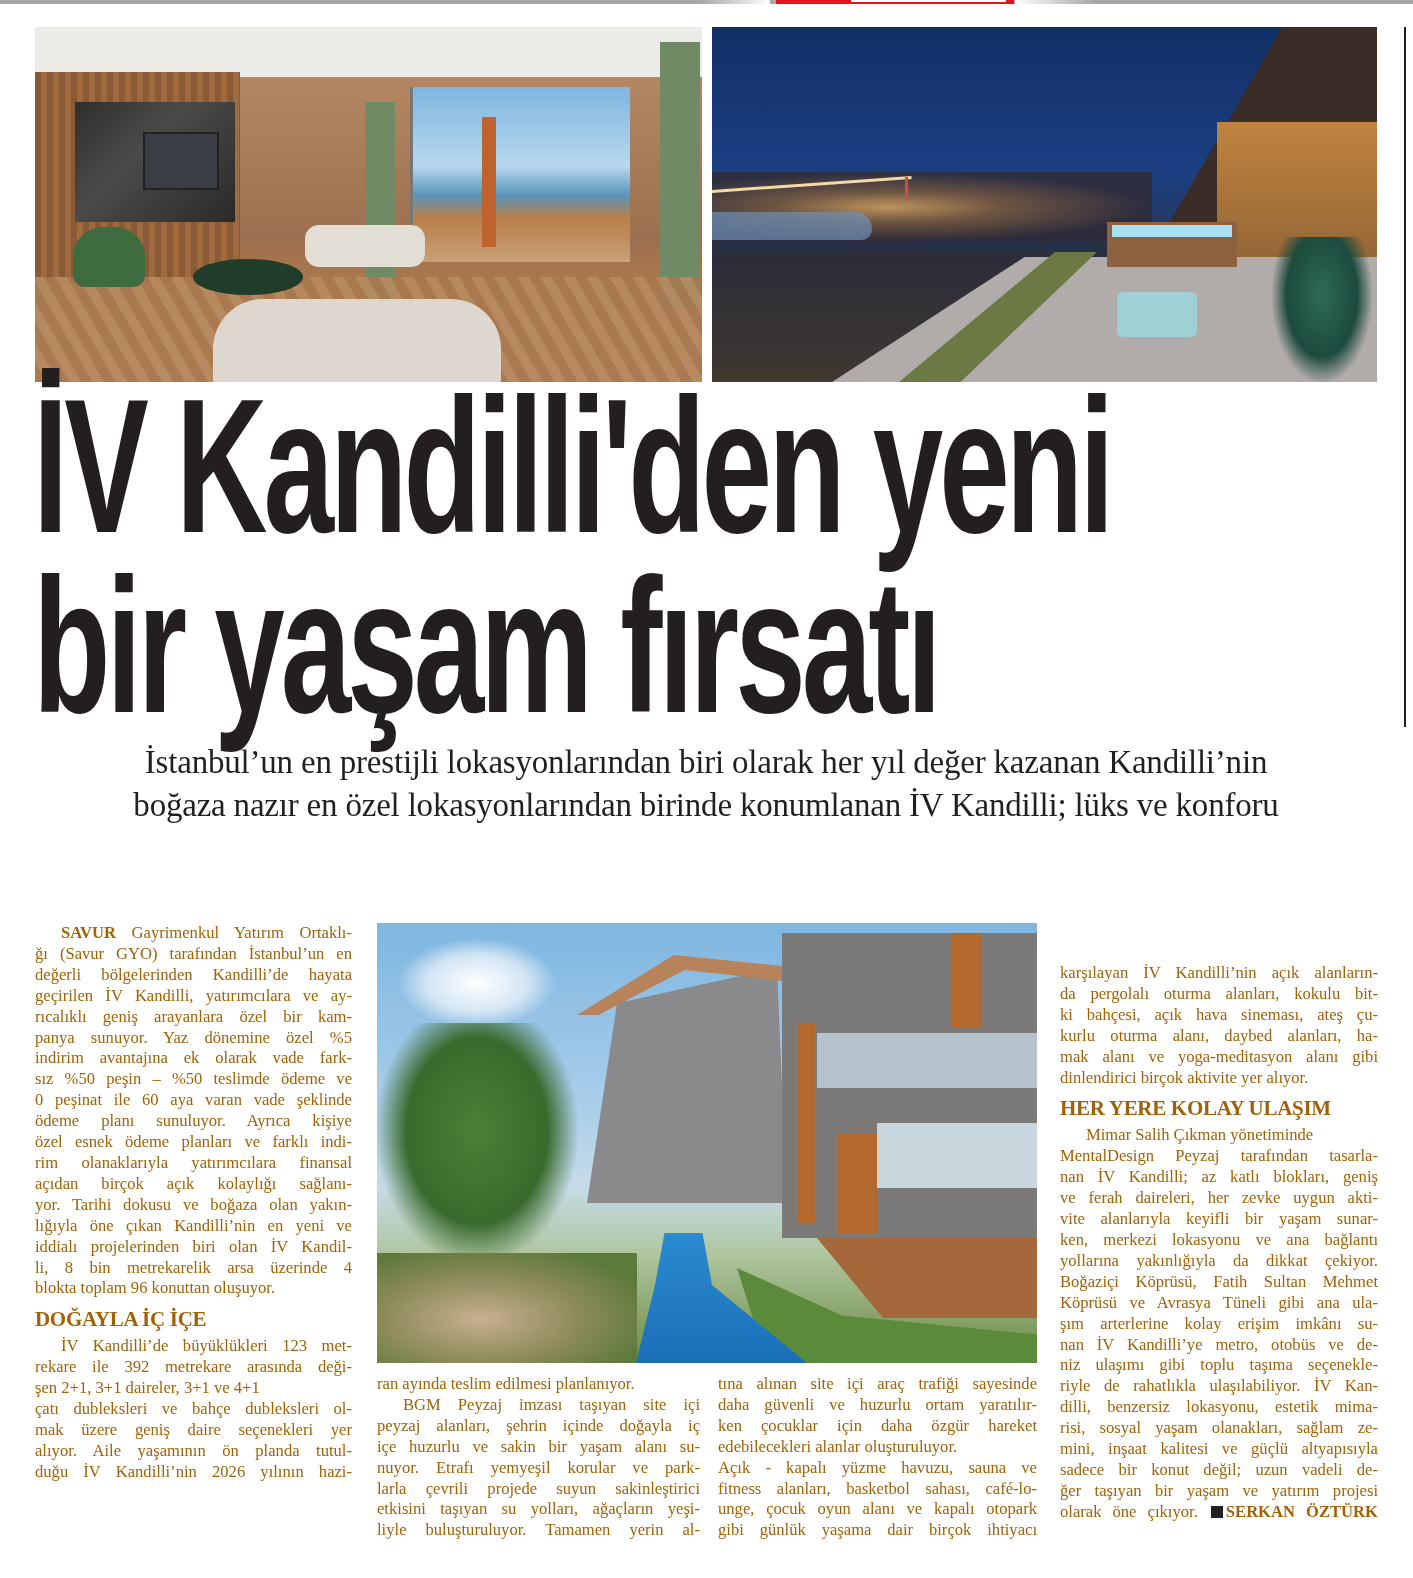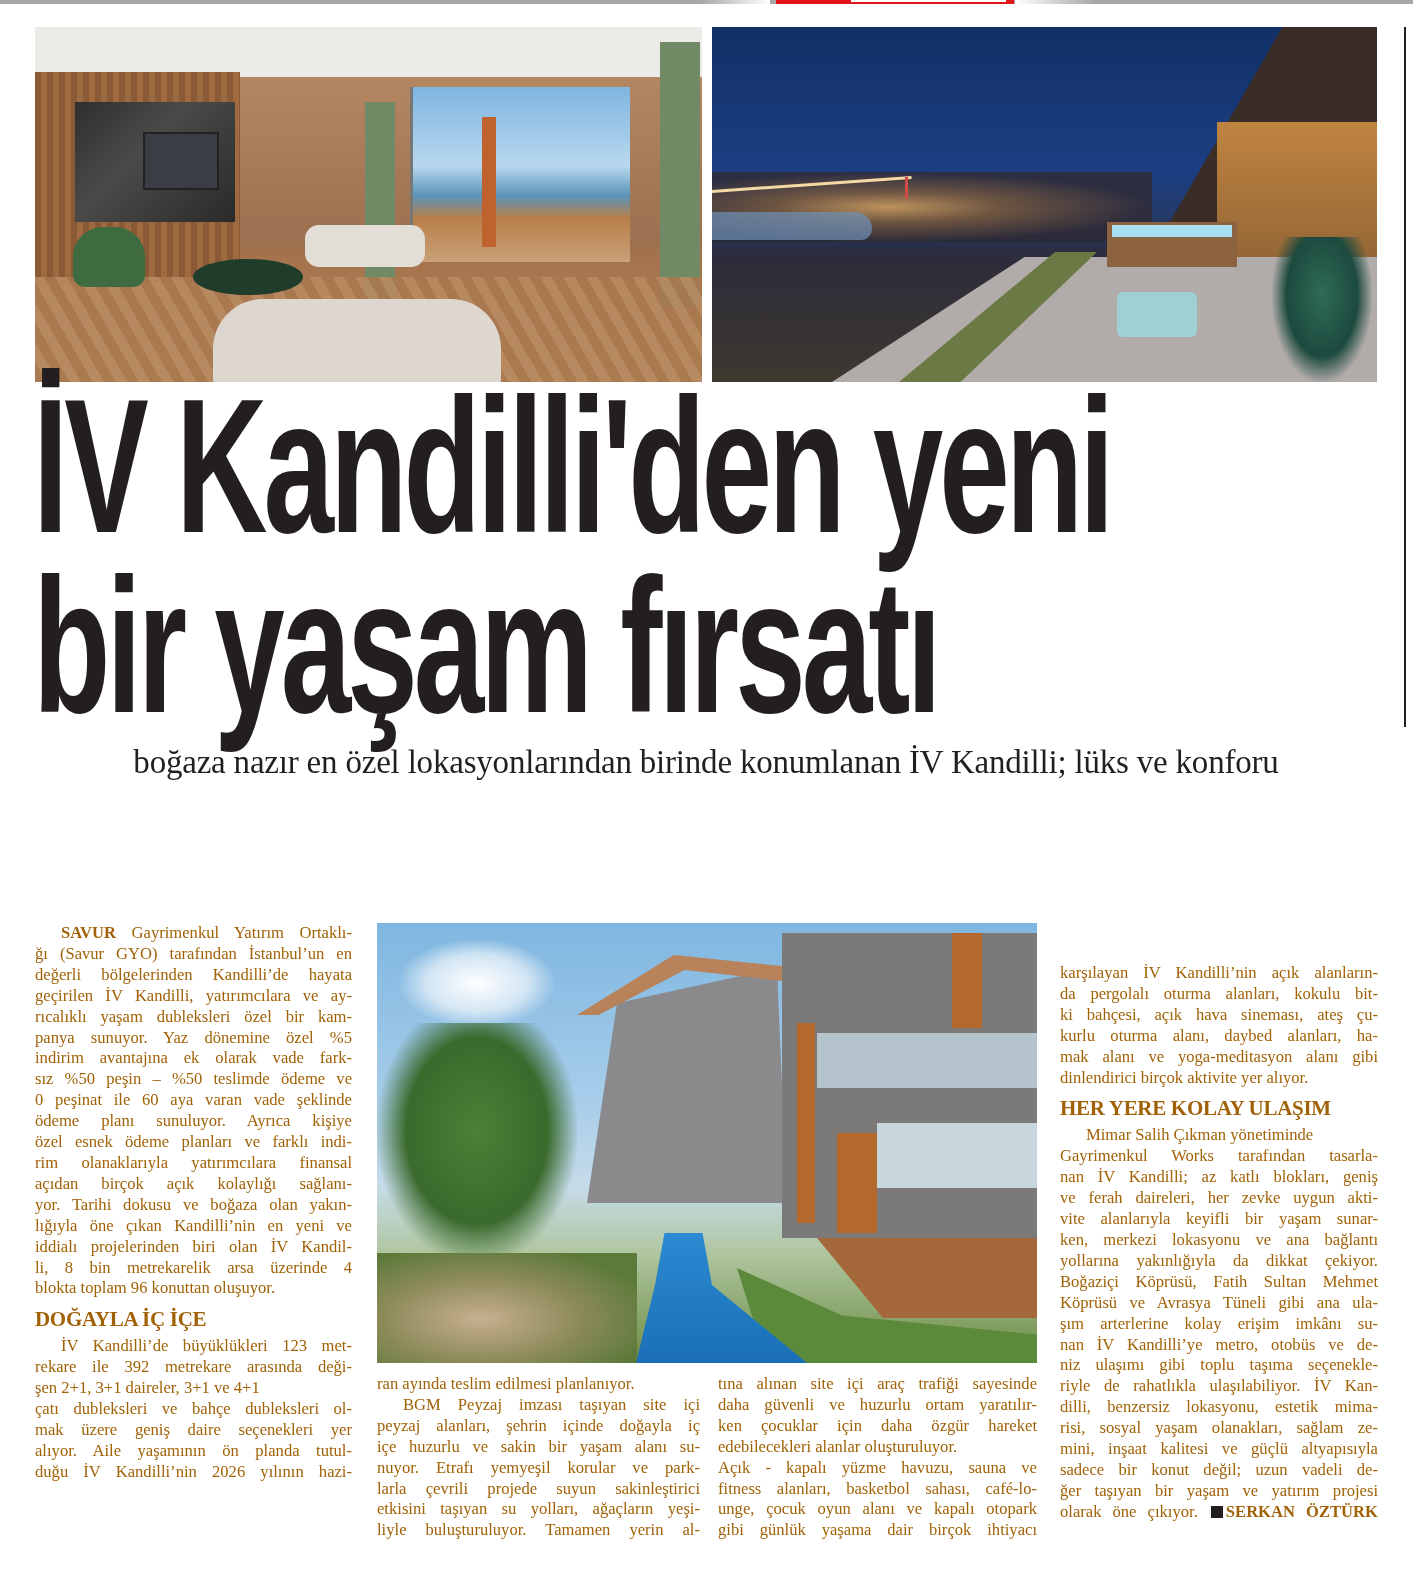--- a/index.html
+++ b/index.html
@@ -139,20 +139,21 @@
   <div class="chair"></div>
   <div class="plant"></div>
 </div>
 
 <h1 class="headline">
   <span class="line">İV Kandilli'den yeni</span>
   <span class="line line2">bir yaşam fırsatı</span>
 </h1>
 
 <div class="deck">
+  <span class="dl">İstanbul’un en prestijli lokasyonlarından biri olarak her yıl değer kazanan Kandilli’nin</span>
   <span class="dl">boğaza nazır en özel lokasyonlarından birinde konumlanan İV Kandilli; lüks ve konforu</span>
 </div>
 
 <div class="photo photo-building" title="Residential blocks with pool and landscaped garden">
   <div class="cloud"></div>
   <div class="tree"></div>
   <div class="b1"></div>
   <div class="b1-roof"></div>
   <div class="b2"></div>
   <div class="b2-glass2"></div>
@@ -164,21 +165,21 @@
   <div class="grass"></div>
   <div class="deck" style="position:absolute;left:440px;top:315px;width:220px;height:80px;background:#a5683a;clip-path:polygon(0 0,100% 0,100% 100%,30% 100%);font-size:0;"></div>
   <div class="pool"></div>
 </div>
 
 <div class="col col1">
   <span class="ln ind"><b class="lead">SAVUR</b><span> Gayrimenkul Yatırım Ortaklı-</span></span>
   <span class="ln">ğı (Savur GYO) tarafından İstanbul’un en</span>
   <span class="ln">değerli bölgelerinden Kandilli’de hayata</span>
   <span class="ln">geçirilen İV Kandilli, yatırımcılara ve ay-</span>
-  <span class="ln">rıcalıklı yaşam dubleksleri özel bir kam-</span>
+  <span class="ln">rıcalıklı geniş arayanlara özel bir kam-</span>
   <span class="ln">panya sunuyor. Yaz dönemine özel %5</span>
   <span class="ln">indirim avantajına ek olarak vade fark-</span>
   <span class="ln">sız %50 peşin – %50 teslimde ödeme ve</span>
   <span class="ln">0 peşinat ile 60 aya varan vade şeklinde</span>
   <span class="ln">ödeme planı sunuluyor. Ayrıca kişiye</span>
   <span class="ln">özel esnek ödeme planları ve farklı indi-</span>
   <span class="ln">rim olanaklarıyla yatırımcılara finansal</span>
   <span class="ln">açıdan birçok açık kolaylığı sağlanı-</span>
   <span class="ln">yor. Tarihi dokusu ve boğaza olan yakın-</span>
   <span class="ln">lığıyla öne çıkan Kandilli’nin en yeni ve</span>
@@ -219,21 +220,21 @@
 
 <div class="col col4">
   <span class="ln">karşılayan İV Kandilli’nin açık alanların-</span>
   <span class="ln">da pergolalı oturma alanları, kokulu bit-</span>
   <span class="ln">ki bahçesi, açık hava sineması, ateş çu-</span>
   <span class="ln">kurlu oturma alanı, daybed alanları, ha-</span>
   <span class="ln">mak alanı ve yoga-meditasyon  alanı gibi</span>
   <span class="ln last">dinlendirici birçok aktivite yer alıyor.</span>
   <div class="sub">HER YERE KOLAY ULAŞIM</div>
   <span class="ln ind" style="text-align-last:left;">Mimar Salih Çıkman yönetiminde</span>
-  <span class="ln">Gayrimenkul Works tarafından tasarla-</span>
+  <span class="ln">MentalDesign Peyzaj tarafından tasarla-</span>
   <span class="ln">nan İV Kandilli; az katlı blokları, geniş</span>
   <span class="ln">ve ferah daireleri, her zevke uygun akti-</span>
   <span class="ln">vite alanlarıyla keyifli bir yaşam sunar-</span>
   <span class="ln">ken, merkezi lokasyonu ve ana bağlantı</span>
   <span class="ln">yollarına yakınlığıyla da dikkat çekiyor.</span>
   <span class="ln">Boğaziçi Köprüsü, Fatih Sultan Mehmet</span>
   <span class="ln">Köprüsü ve Avrasya Tüneli gibi ana ula-</span>
   <span class="ln">şım arterlerine kolay erişim imkânı su-</span>
   <span class="ln">nan İV Kandilli’ye metro, otobüs ve de-</span>
   <span class="ln">niz ulaşımı gibi toplu taşıma seçenekle-</span>

